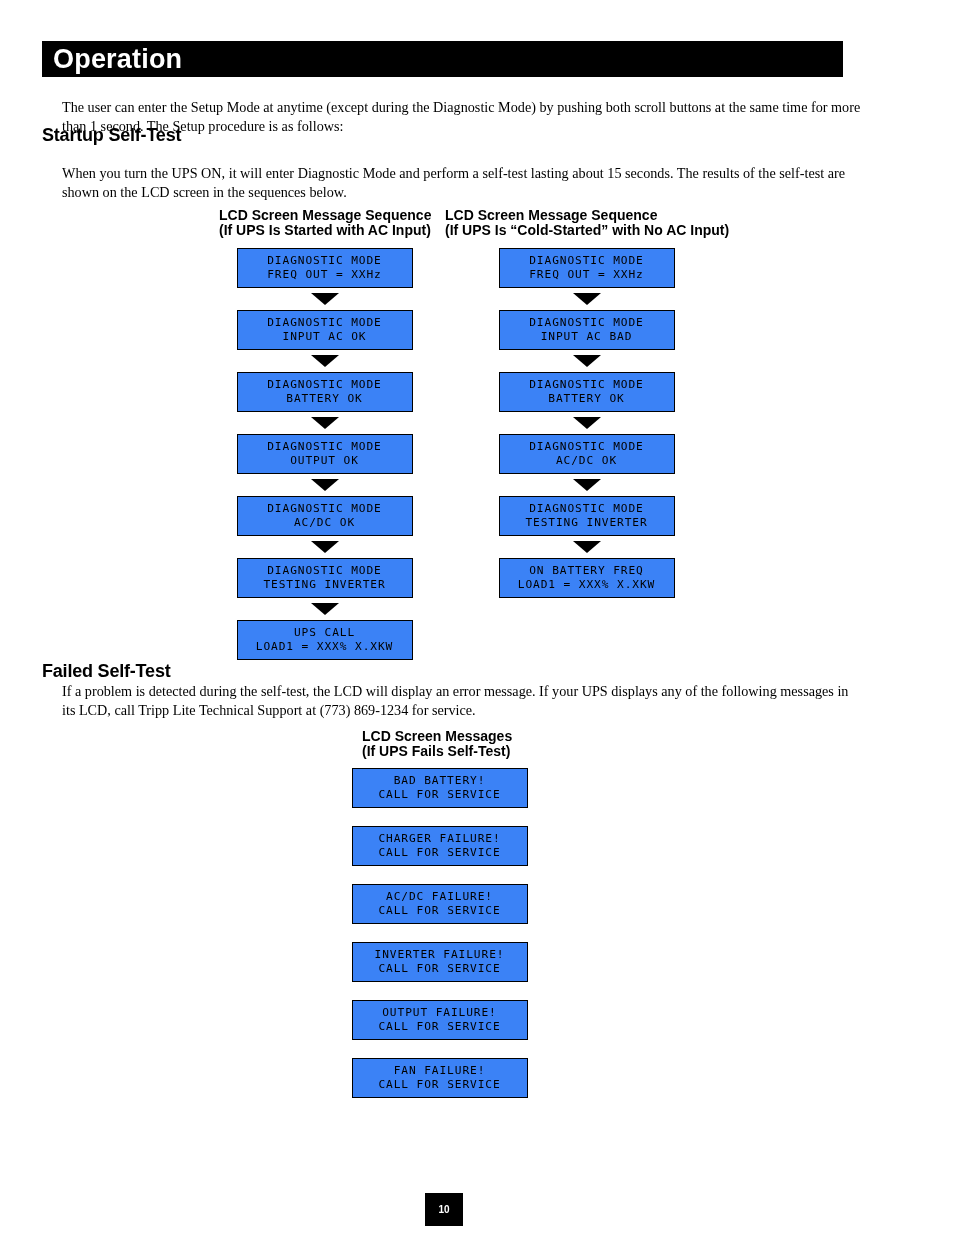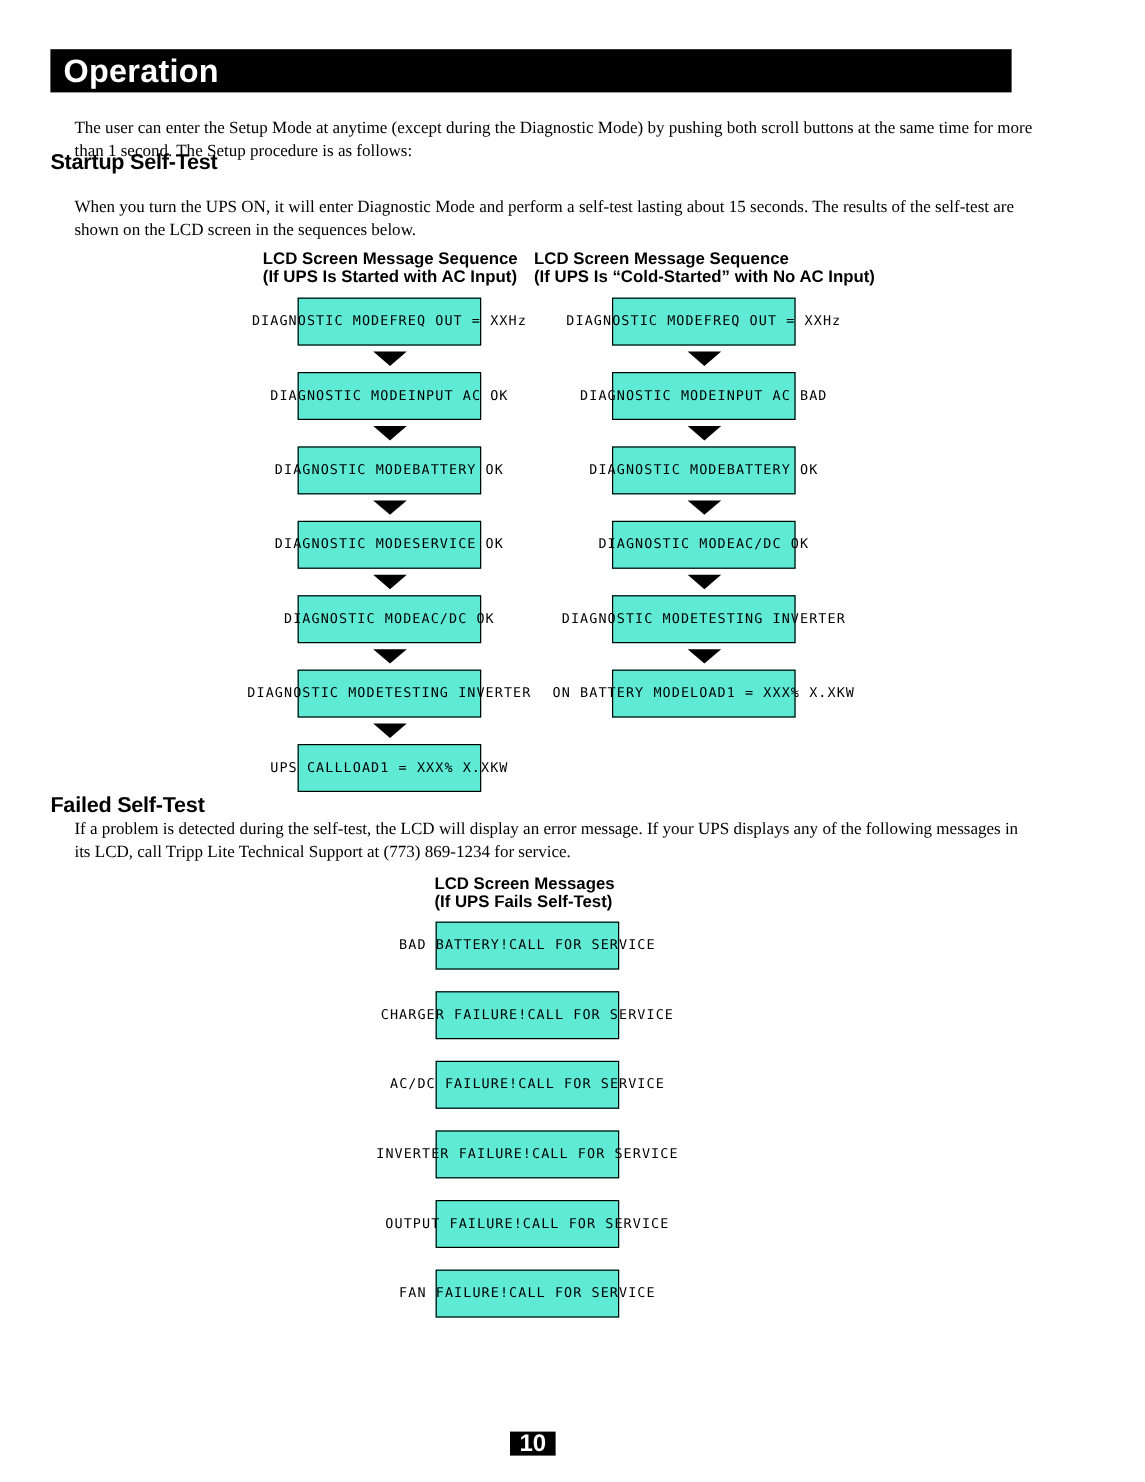--- a/index.html
+++ b/index.html
@@ -84,26 +84,26 @@
     display: flex;
     flex-direction: column;
     align-items: center;
   }
   .flow-left  { left: 247px; top: 248px; width: 155px; }
   .flow-right { left: 509px; top: 248px; width: 155px; }
   .flow-fail  { left: 362px; top: 768px; width: 155px; }
 
   .lcd-box {
     box-sizing: border-box;
-    width: 153px;
+    width: 176px;
     height: 40px;
     border: 1.6px solid #000000;
-    background: #5eead4;
+    background: #3b82f6;
     display: flex;
-    flex-direction: row;
+    flex-direction: column;
     align-items: center;
     justify-content: center;
     padding: 0 2px;
   }
   .lcd-line {
     font-family: "DejaVu Sans Mono", monospace;
     font-size: 11.2px;
     line-height: 14px;
     letter-spacing: 0.9px;
     color: #000000;
@@ -121,26 +121,26 @@
   }
 
   .fail-gap { height: 18px; }
 
   
   .page-num {
     position: absolute;
     left: 425px;
     top: 1193px;
     width: 38px;
-    height: 20px;
+    height: 33px;
     background: #000000;
     color: #ffffff;
     font-family: "Liberation Sans", sans-serif;
     font-weight: bold;
-    font-size: 20px;
+    font-size: 10px;
     display: flex;
     align-items: center;
     justify-content: center;
   }
 </style>
 </head>
 <body>
 
 <div class="page">
 
@@ -168,21 +168,21 @@
         <div class="lcd-line">INPUT AC OK</div>
       </div>
       <div class="arrow"></div>
       <div class="lcd-box">
         <div class="lcd-line">DIAGNOSTIC MODE</div>
         <div class="lcd-line">BATTERY OK</div>
       </div>
       <div class="arrow"></div>
       <div class="lcd-box">
         <div class="lcd-line">DIAGNOSTIC MODE</div>
-        <div class="lcd-line">SERVICE OK</div>
+        <div class="lcd-line">OUTPUT OK</div>
       </div>
       <div class="arrow"></div>
       <div class="lcd-box">
         <div class="lcd-line">DIAGNOSTIC MODE</div>
         <div class="lcd-line">AC/DC OK</div>
       </div>
       <div class="arrow"></div>
       <div class="lcd-box">
         <div class="lcd-line">DIAGNOSTIC MODE</div>
         <div class="lcd-line">TESTING INVERTER</div>
@@ -213,21 +213,21 @@
         <div class="lcd-line">DIAGNOSTIC MODE</div>
         <div class="lcd-line">AC/DC OK</div>
       </div>
       <div class="arrow"></div>
       <div class="lcd-box">
         <div class="lcd-line">DIAGNOSTIC MODE</div>
         <div class="lcd-line">TESTING INVERTER</div>
       </div>
       <div class="arrow"></div>
       <div class="lcd-box">
-        <div class="lcd-line">ON BATTERY MODE</div>
+        <div class="lcd-line">ON BATTERY FREQ</div>
         <div class="lcd-line">LOAD1 = XXX% X.XKW</div>
       </div>
     </div>
 
   <div class="section-head head-failed">Failed Self-Test</div>
   <div class="para para-failed">If a problem is detected during the self-test, the LCD will display an error message. If your UPS displays any of the following messages in its LCD, call Tripp Lite Technical Support at (773) 869-1234 for service.</div>
 
   <div class="col-caption cap-fail">LCD Screen Messages
 (If UPS Fails Self-Test)</div>
 

